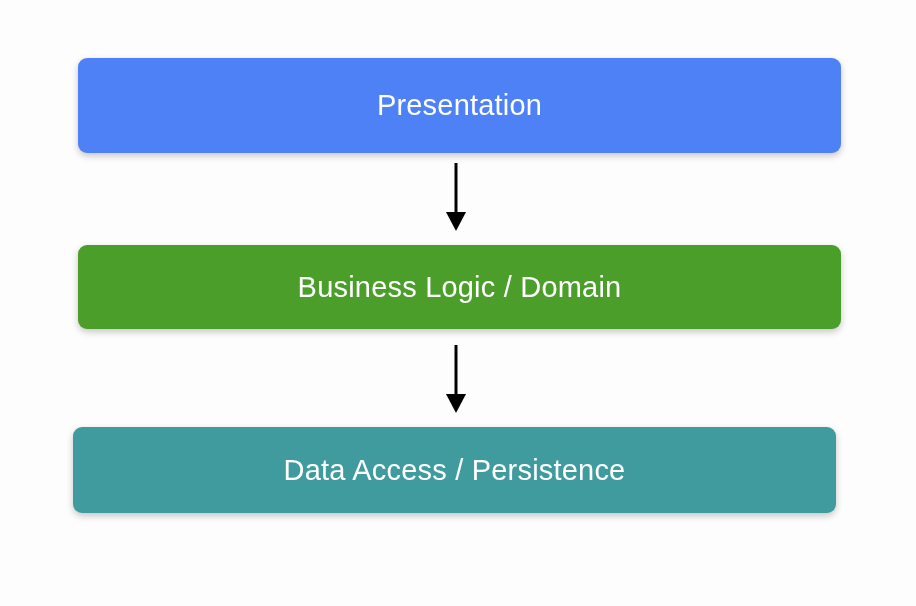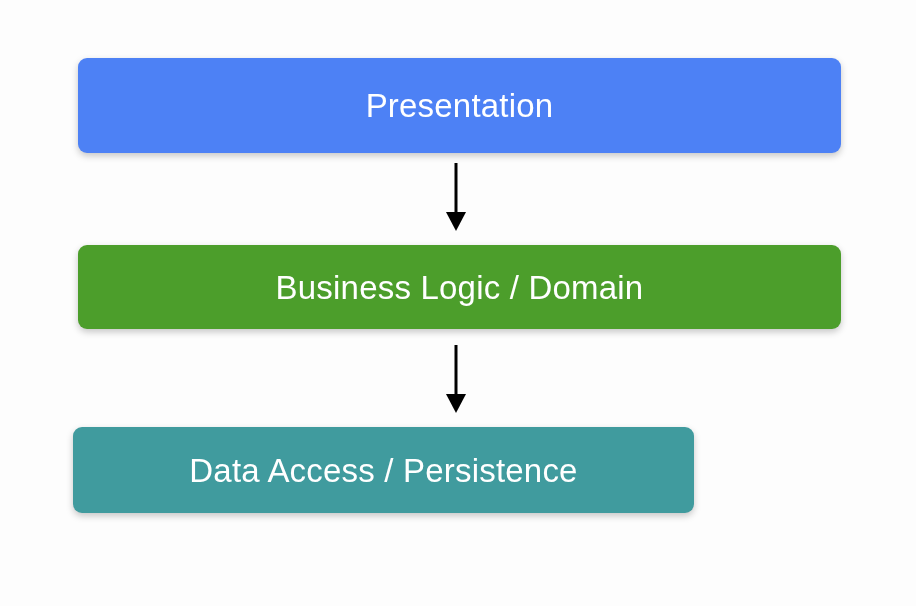--- a/index.html
+++ b/index.html
@@ -27,21 +27,21 @@
     align-items: center;
     justify-content: center;
     border-radius: 9px;
     box-shadow: 0 3px 7px rgba(0, 0, 0, 0.22);
     box-sizing: border-box;
   }
 
   .layer-label {
     color: #ffffff;
     font-family: "Liberation Sans", sans-serif;
-    font-size: 33px;
+    font-size: 29px;
     font-weight: 400;
     letter-spacing: 0.2px;
     line-height: 1;
     white-space: nowrap;
     text-align: center;
   }
 
   
   #layer-presentation {
     left: 78px;
@@ -56,21 +56,21 @@
     top: 245px;
     width: 763px;
     height: 84px;
     border-radius: 9px;
   }
 
   
   #layer-data-access {
     left: 73px;
     top: 427px;
-    width: 621px;
+    width: 763px;
     height: 86px;
   }
 
   .connector-arrow {
     position: absolute;
     width: 30px;
     height: 72px;
     left: 441px;
   }
 

